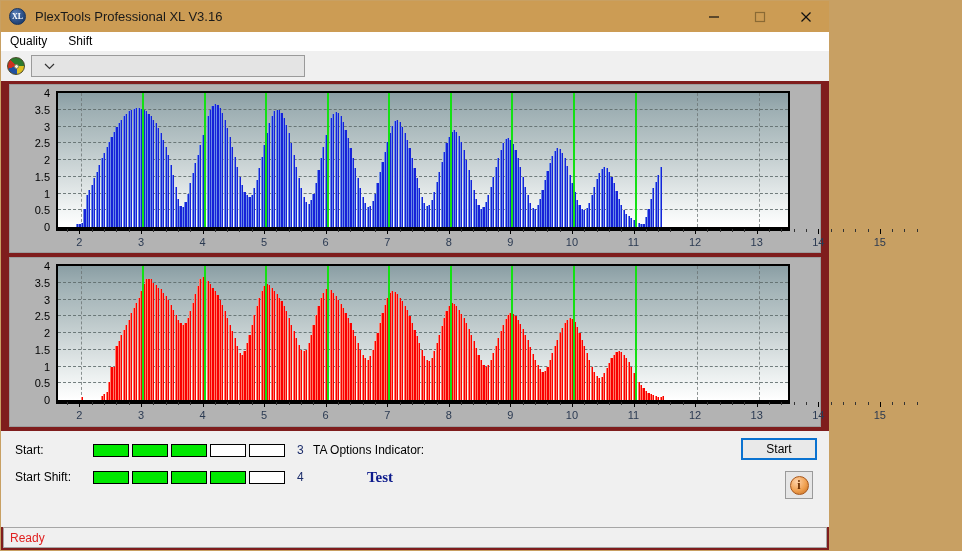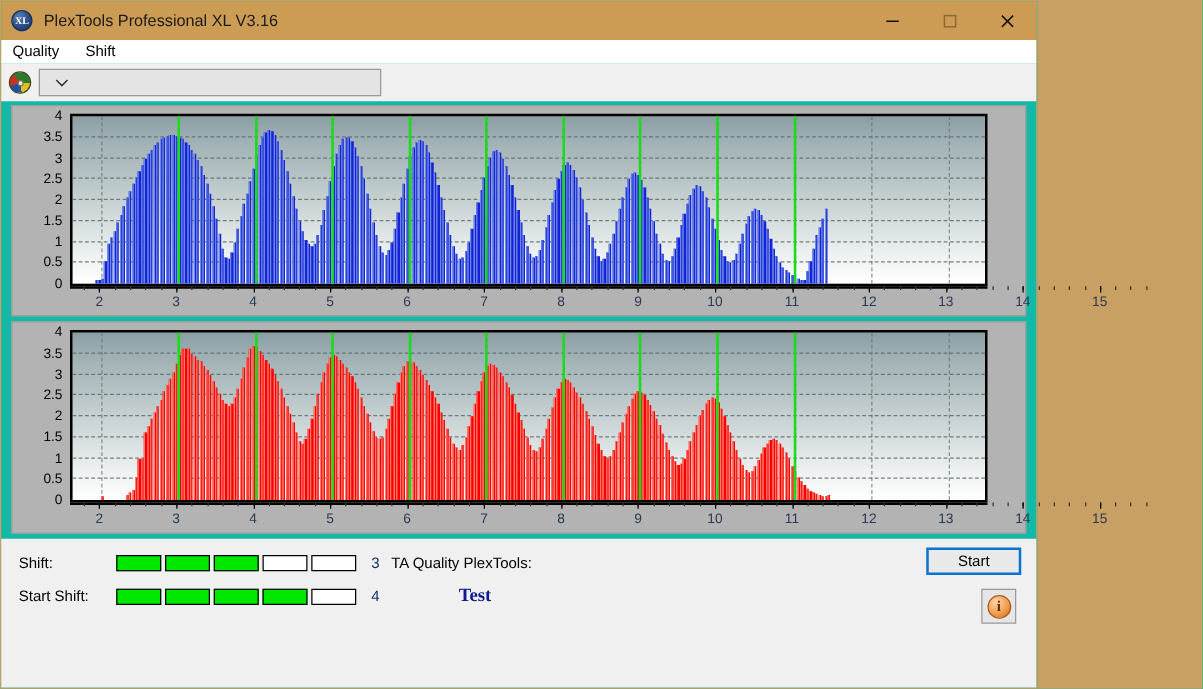--- a/index.html
+++ b/index.html
@@ -4,21 +4,21 @@
 <style>
   html,body{margin:0;padding:0;}
   body{
     width:962px;height:551px;overflow:hidden;
     font-family:"Liberation Sans",sans-serif;
     background:#c8a063;
     font-size:12px;
   }
   .window{
     position:absolute;left:0;top:0;width:830px;height:551px;
-    background:#14b8a6;
+    background:#7f1d1d;
     border:1px solid #c8a063;
     box-sizing:border-box;
     display:flex;flex-direction:column;
   }
   
   .titlebar{
     height:31px;min-height:31px;background:#cc9c54;
     display:flex;align-items:center;padding-left:8px;
     position:relative;
   }
@@ -1011,21 +1011,21 @@
           <div class="xtick" style="left: 762.254px;">14</div>
           <div class="tickmark" style="left: 823.826px;"></div>
           <div class="xtick" style="left: 823.826px;">15</div>
         </div>
     </div>
   </div>
 
   <div class="bottombar">
     <div class="metrics">
       <div class="metricrow">
-        <div class="metriclabel">Shift:</div>
+        <div class="metriclabel">Start:</div>
         <div class="bargroup" id="jittermeter">
             <div class="seg on"></div>
             <div class="seg on"></div>
             <div class="seg on"></div>
             <div class="seg"></div>
             <div class="seg"></div>
           </div>
         <div class="metricval">3</div>
       </div>
       <div class="metricrow">
@@ -1035,23 +1035,26 @@
             <div class="seg on"></div>
             <div class="seg on"></div>
             <div class="seg on"></div>
             <div class="seg"></div>
           </div>
         <div class="metricval">4</div>
       </div>
     </div>
 
     <div class="ta">
-      <div class="ta-label">TA Quality PlexTools:</div>
+      <div class="ta-label">TA Options Indicator:</div>
       <div class="ta-value">Test</div>
     </div>
 
     <div class="startbtn">Start</div>
     <div class="infobtn">
       <div class="info-circle">i</div>
     </div>
   </div>
 
+  <div class="statusbar">
+    <span>Ready</span>
+  </div>
 </div>
 
 </body></html>

